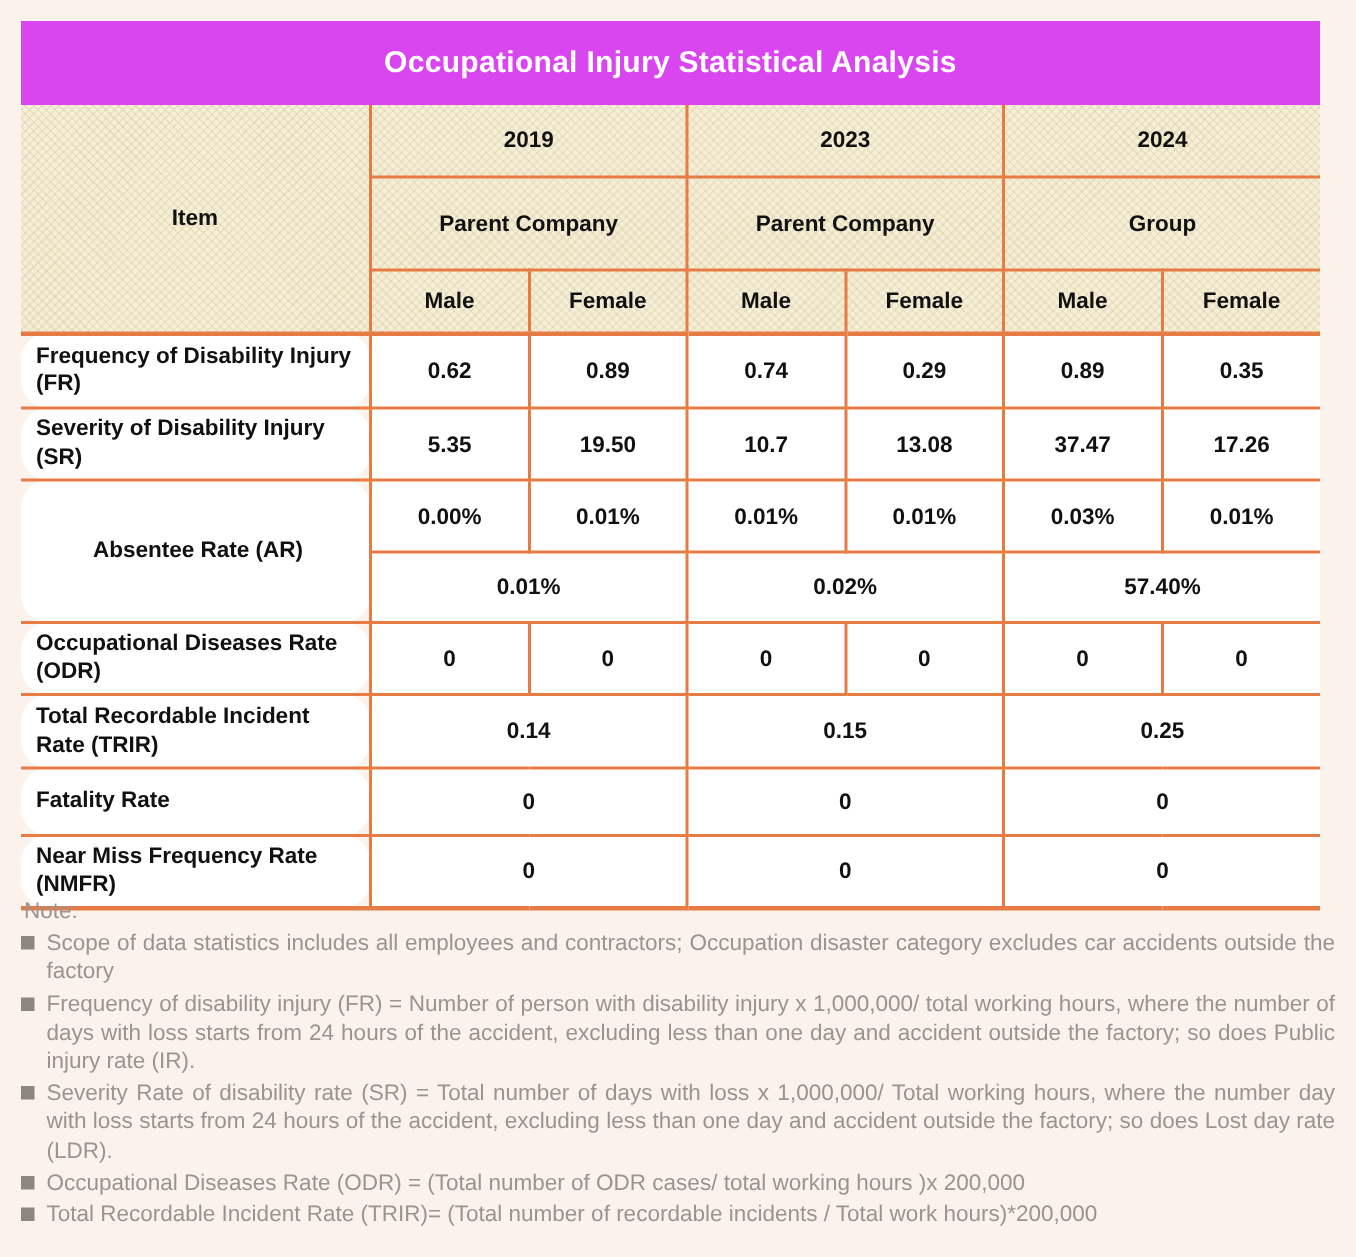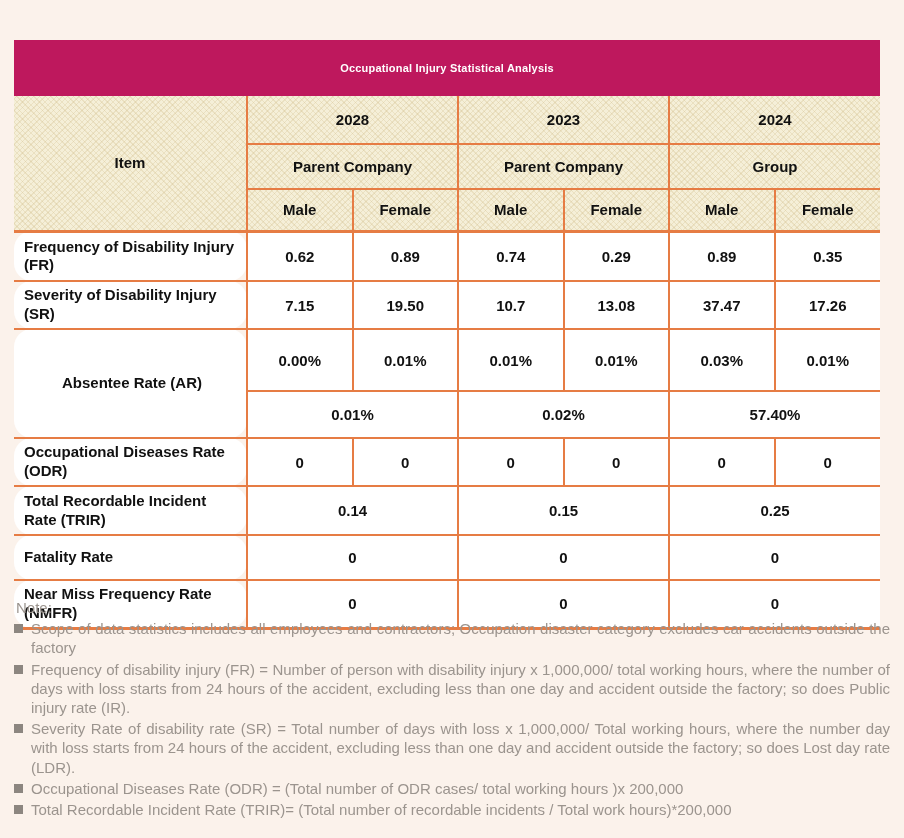--- a/index.html
+++ b/index.html
@@ -10,29 +10,28 @@
     position: relative;
     overflow: hidden;
   }
   .table-wrap {
     position: absolute;
     left: 14px; top: 14px;
     width: 866px;
   }
   .title-bar {
     height: 56px;
-    background: #be185d;
+    background: #d946ef;
     color: #FFFFFF;
-    font-size: 11px;
+    font-size: 20px;
     font-weight: 700;
     display: flex;
     align-items: center;
     justify-content: center;
     letter-spacing: 0.2px;
-    margin-top: 26px;
   }
   table {
     width: 866px;
     border-collapse: collapse;
     table-layout: fixed;
   }
   col.c-item { width: 233px; }
   col.c-data { width: 105.5px; }
   th, td {
     font-size: 15px;
@@ -45,34 +44,34 @@
     padding: 2px 4px;
   }
   th.last-col, td.last-col { border-right: none; }
   thead th {
     background:
       repeating-linear-gradient(45deg, rgba(210,190,140,0.30) 0 1px, transparent 1px 4px),
       repeating-linear-gradient(-45deg, rgba(210,190,140,0.30) 0 1px, transparent 1px 4px),
       #F5EFD8;
   }
   tr.h-row1 th { height: 48px; }
-  tr.h-row2 th { height: 45px; }
+  tr.h-row2 th { height: 62px; }
   tr.h-row3 th { height: 42px; }
   th.heavy-bottom, td.heavy-bottom { border-bottom: 3px solid #E67C44; }
   tbody td { background: #FFFFFF; }
   td.row-label {
     text-align: left;
     padding-left: 10px;
     padding-right: 6px;
     line-height: 1.25;
     border-radius: 18px;
   }
   tr.r-fr  td { height: 50px; }
   tr.r-sr  td { height: 48px; }
-  tr.r-ar1 td { height: 62px; text-align: center; }
+  tr.r-ar1 td { height: 48px; text-align: center; }
   tr.r-ar2 td { height: 47px; }
   tr.r-odr td { height: 48px; }
   tr.r-trir td { height: 49px; }
   tr.r-fat td { height: 45px; }
   tr.r-nmfr td { height: 48px; }
   .notes {
     position: absolute;
     left: 14px; top: 598px;
     width: 876px;
     color: #9B948E;
@@ -105,21 +104,21 @@
       <col class="c-data">
         <col class="c-data">
       <col class="c-data">
         <col class="c-data">
       <col class="c-data">
         <col class="c-data">
     </colgroup>
     <thead>
       <tr class="h-row1">
         <th rowspan="3" class="heavy-bottom">Item</th>
-        <th colspan="2">2028</th>
+        <th colspan="2">2019</th>
         <th colspan="2">2023</th>
         <th colspan="2" class="last-col">2024</th>
       </tr>
       <tr class="h-row2">
         <th colspan="2">Parent Company</th>
         <th colspan="2">Parent Company</th>
         <th colspan="2" class="last-col">Group</th>
       </tr>
       <tr class="h-row3">
         <th class="heavy-bottom">Male</th>
@@ -135,21 +134,21 @@
         <td class="row-label">Frequency of Disability Injury (FR)</td>
         <td>0.62</td>
         <td>0.89</td>
         <td>0.74</td>
         <td>0.29</td>
         <td>0.89</td>
         <td class="last-col">0.35</td>
       </tr>
       <tr class="r-sr">
         <td class="row-label">Severity of Disability Injury (SR)</td>
-        <td>7.15</td>
+        <td>5.35</td>
         <td>19.50</td>
         <td>10.7</td>
         <td>13.08</td>
         <td>37.47</td>
         <td class="last-col">17.26</td>
       </tr>
       <tr class="r-ar1">
         <td class="row-label" rowspan="2">Absentee Rate (AR)</td>
         <td>0.00%</td>
         <td>0.01%</td>

